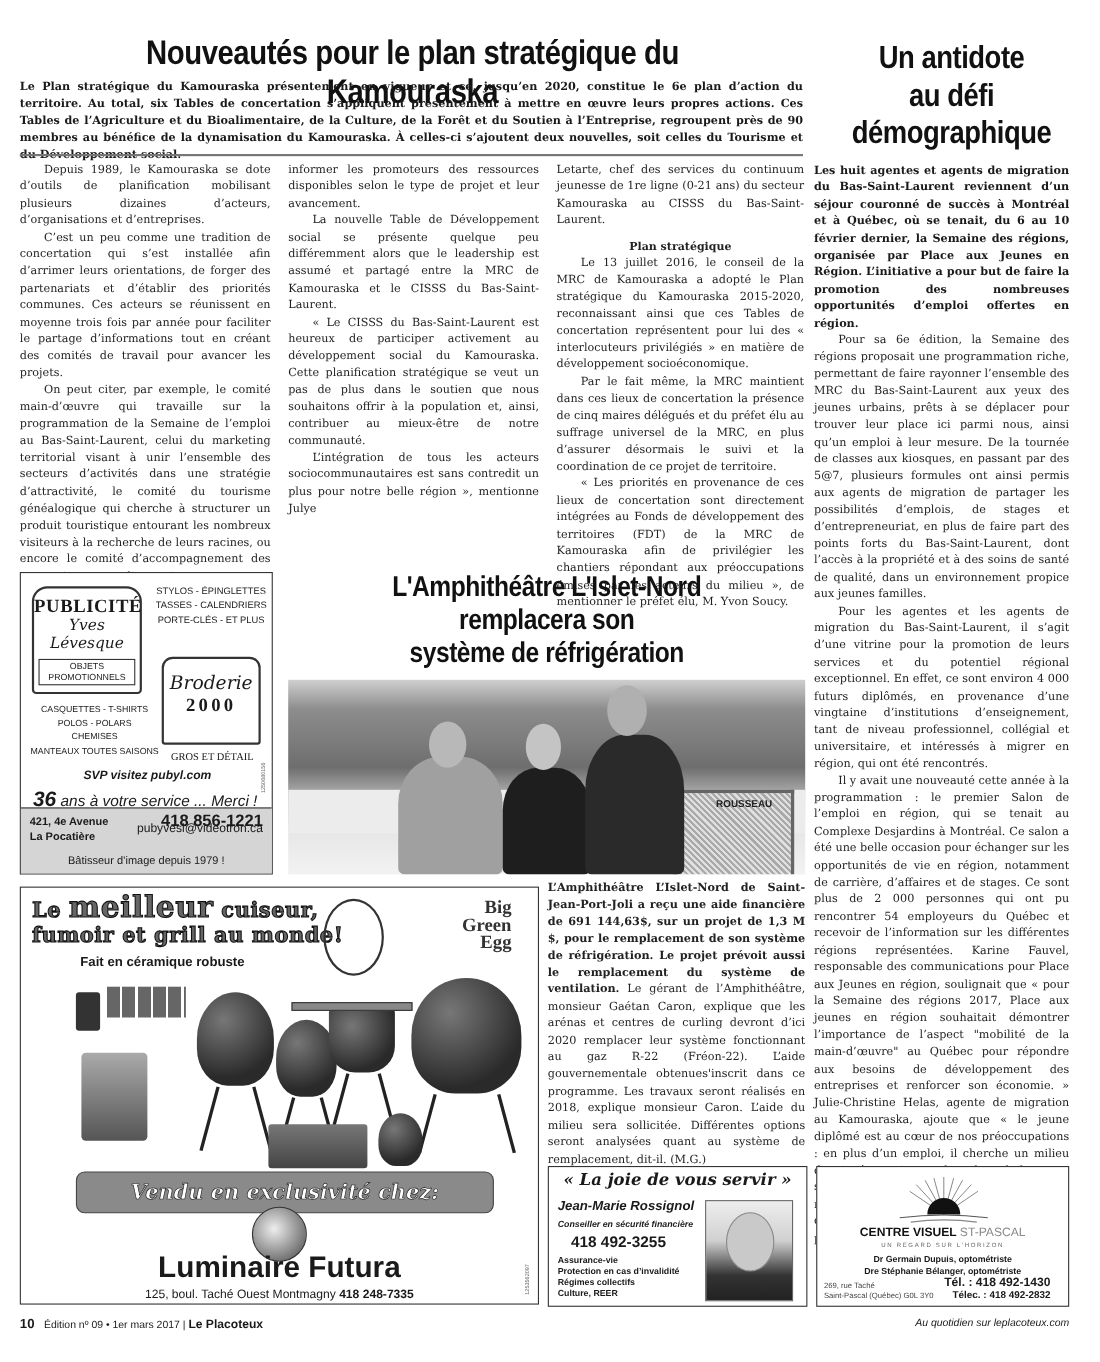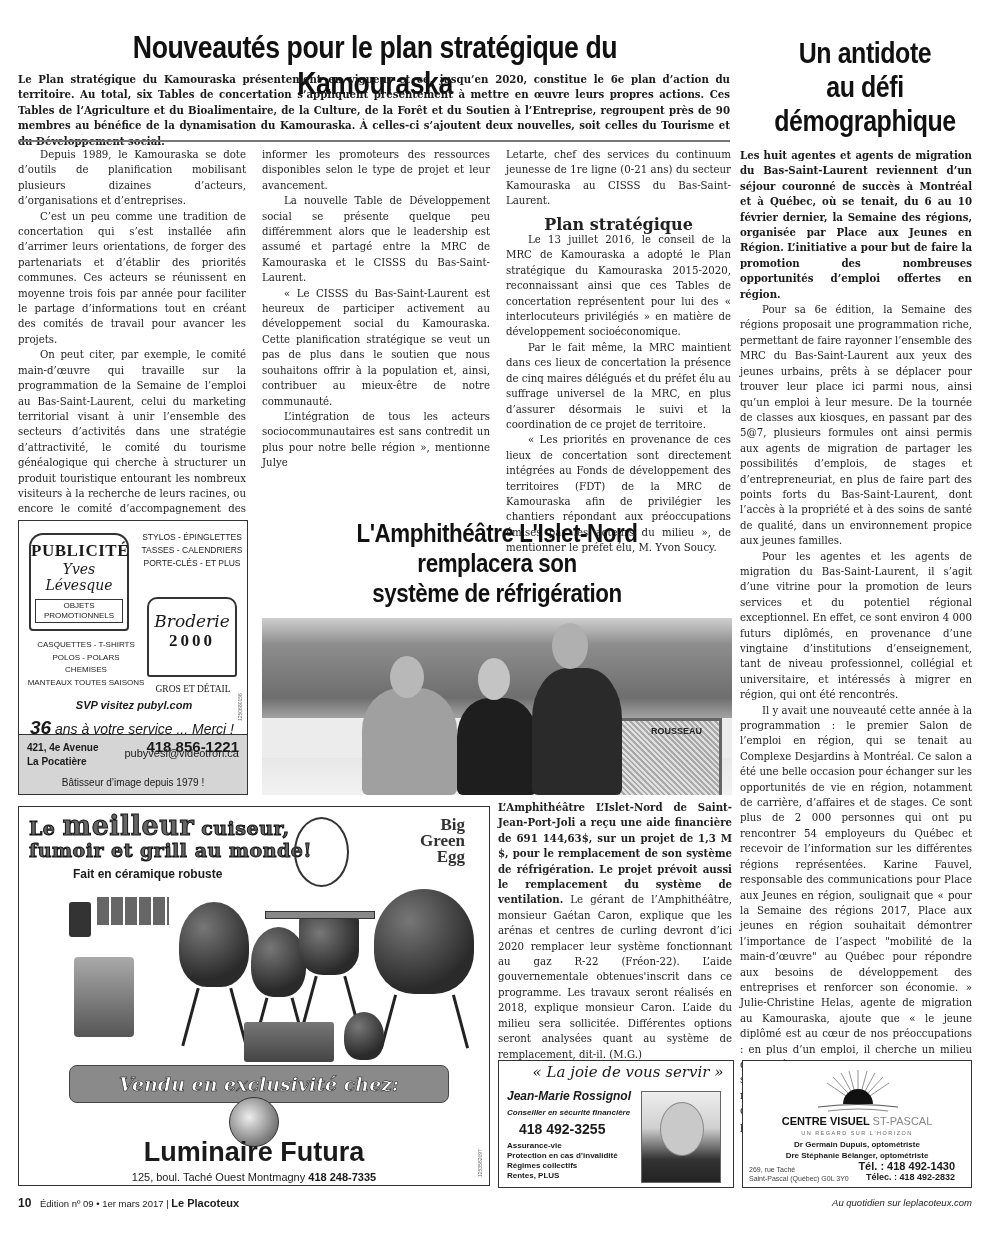--- a/index.html
+++ b/index.html
@@ -4,21 +4,21 @@
 <style>
   * { box-sizing: border-box; margin: 0; padding: 0; }
   html, body { width: 1000px; height: 1238px; background: #fff; overflow: hidden; }
   body { position: relative; font-family: "DejaVu Serif", serif; color: #1a1a1a; }
   .abs { position: absolute; }
   .head-font { font-family: "Liberation Sans", sans-serif; font-weight: bold; letter-spacing: -0.5px; color: #111; }
   .body-txt { font-family: "DejaVu Serif", serif; font-size: 10.2px; line-height: 15.4px; text-align: justify; color: #222; }
   .body-txt p { text-indent: 22px; }
   .body-txt p.noind { text-indent: 0; }
   .lead { font-family: "DejaVu Serif", serif; font-weight: bold; font-size: 10.2px; line-height: 15.4px; color: #1a1a1a; text-align: justify; }
-  .subhead { font-weight: bold; text-align: center; font-size: 16px; margin-top: 8px; }
+  .subhead { font-weight: bold; text-align: center; font-size: 10px; margin-top: 8px; }
 
   #main-title { left: 20px; top: 30px; width: 710px; font-size: 31px; text-align: center; transform: scaleX(0.86); transform-origin: center; }
   #main-lead { left: 18px; top: 72px; width: 712px; }
   #main-rule { left: 18px; top: 140px; width: 712px; height: 2px; background: #777; }
 
   #col1 { left: 18px; top: 147px; width: 228px; }
   #col2 { left: 262px; top: 147px; width: 228px; }
   #col3 { left: 506px; top: 147px; width: 225px; }
 
   #side-title { left: 745px; top: 36px; width: 240px; font-size: 29px; line-height: 34px; text-align: center; transform: scaleX(0.86); }
@@ -65,21 +65,21 @@
   .grill { position: absolute; background: radial-gradient(circle at 35% 30%, #777, #2a2a2a 70%); border-radius: 50% 50% 40% 40%; }
   .leg { position: absolute; width: 3px; background: #222; }
   .banner { position: absolute; left: 50px; top: 258px; width: 380px; height: 38px; background: #8a8a8a; border: 1.5px solid #444; border-radius: 8px; text-align: center; font-family: "DejaVu Serif", serif; font-weight: bold; font-style: italic; font-size: 19px; line-height: 36px; color: #fff; -webkit-text-stroke: 0.6px #222; }
   .egg-circle { position: absolute; left: 210px; top: 290px; width: 50px; height: 50px; border-radius: 50%; background: radial-gradient(circle at 40% 40%, #eee, #888 60%, #444); border: 1.5px solid #333; }
   .lum-name { position: absolute; left: 0; top: 330px; width: 100%; text-align: center; font-family: "Liberation Sans", sans-serif; font-weight: bold; font-size: 27px; }
   .lum-addr { position: absolute; left: 0; top: 364px; width: 100%; text-align: center; font-family: "Liberation Sans", sans-serif; font-size: 11px; }
   .lum-addr b { font-weight: bold; }
 
   
   #ad-ross { left: 498px; top: 1060px; width: 236px; height: 128px; border: 1.5px solid #333; background: #fff; font-family: "Liberation Sans", sans-serif; }
-  .r-quote { position: absolute; left: 12px; top: 2px; width: 100%; text-align: center; font-family: "DejaVu Serif", serif; font-style: italic; font-weight: normal; font-size: 15px; }
+  .r-quote { position: absolute; left: 0; top: 2px; width: 100%; text-align: center; font-family: "DejaVu Serif", serif; font-style: italic; font-weight: bold; font-size: 15px; }
   .r-name { position: absolute; left: 8px; top: 28px; font-style: italic; font-weight: bold; font-size: 12px; }
   .r-title { position: absolute; left: 8px; top: 47px; font-style: italic; font-weight: bold; font-size: 8px; }
   .r-phone { position: absolute; left: 20px; top: 60px; font-weight: bold; font-size: 14px; }
   .r-list { position: absolute; left: 8px; top: 80px; font-size: 8px; line-height: 10px; font-weight: bold; }
   .r-photo { position: absolute; right: 12px; top: 30px; width: 80px; height: 92px; background: linear-gradient(180deg,#eee 0%,#d0d0d0 40%,#333 75%,#222 100%); border: 1px solid #666; }
   .r-face { position: absolute; left: 18px; top: 10px; width: 44px; height: 54px; border-radius: 50%; background: #c9c9c9; border: 1px solid #888; }
 
   
   #ad-cv { left: 742px; top: 1060px; width: 230px; height: 128px; border: 1.5px solid #333; background: #fff; font-family: "Liberation Sans", sans-serif; text-align: center; }
   .cv-sun { position: absolute; left: 70px; top: 8px; width: 90px; height: 45px; }
@@ -231,21 +231,21 @@
 
 <div id="ad-ross" class="abs">
   <div class="r-quote">« La joie de vous servir »</div>
   <div class="r-name">Jean-Marie Rossignol</div>
   <div class="r-title">Conseiller en sécurité financière</div>
   <div class="r-phone">418 492-3255</div>
   <div class="r-list">
     <div>Assurance-vie</div>
     <div>Protection en cas d’invalidité</div>
     <div>Régimes collectifs</div>
-    <div>Rentes, PLUS</div>
+    <div>Culture, REER</div>
   </div>
   <div class="r-photo">
       <div class="r-face"></div>
     </div>
 </div>
 
 <div id="ad-cv" class="abs">
   <svg class="cv-sun" viewBox="0 0 90 45">
     <g stroke="#777" stroke-width="0.8">
       <line x1="45" y1="35" x2="20" y2="8"></line>

